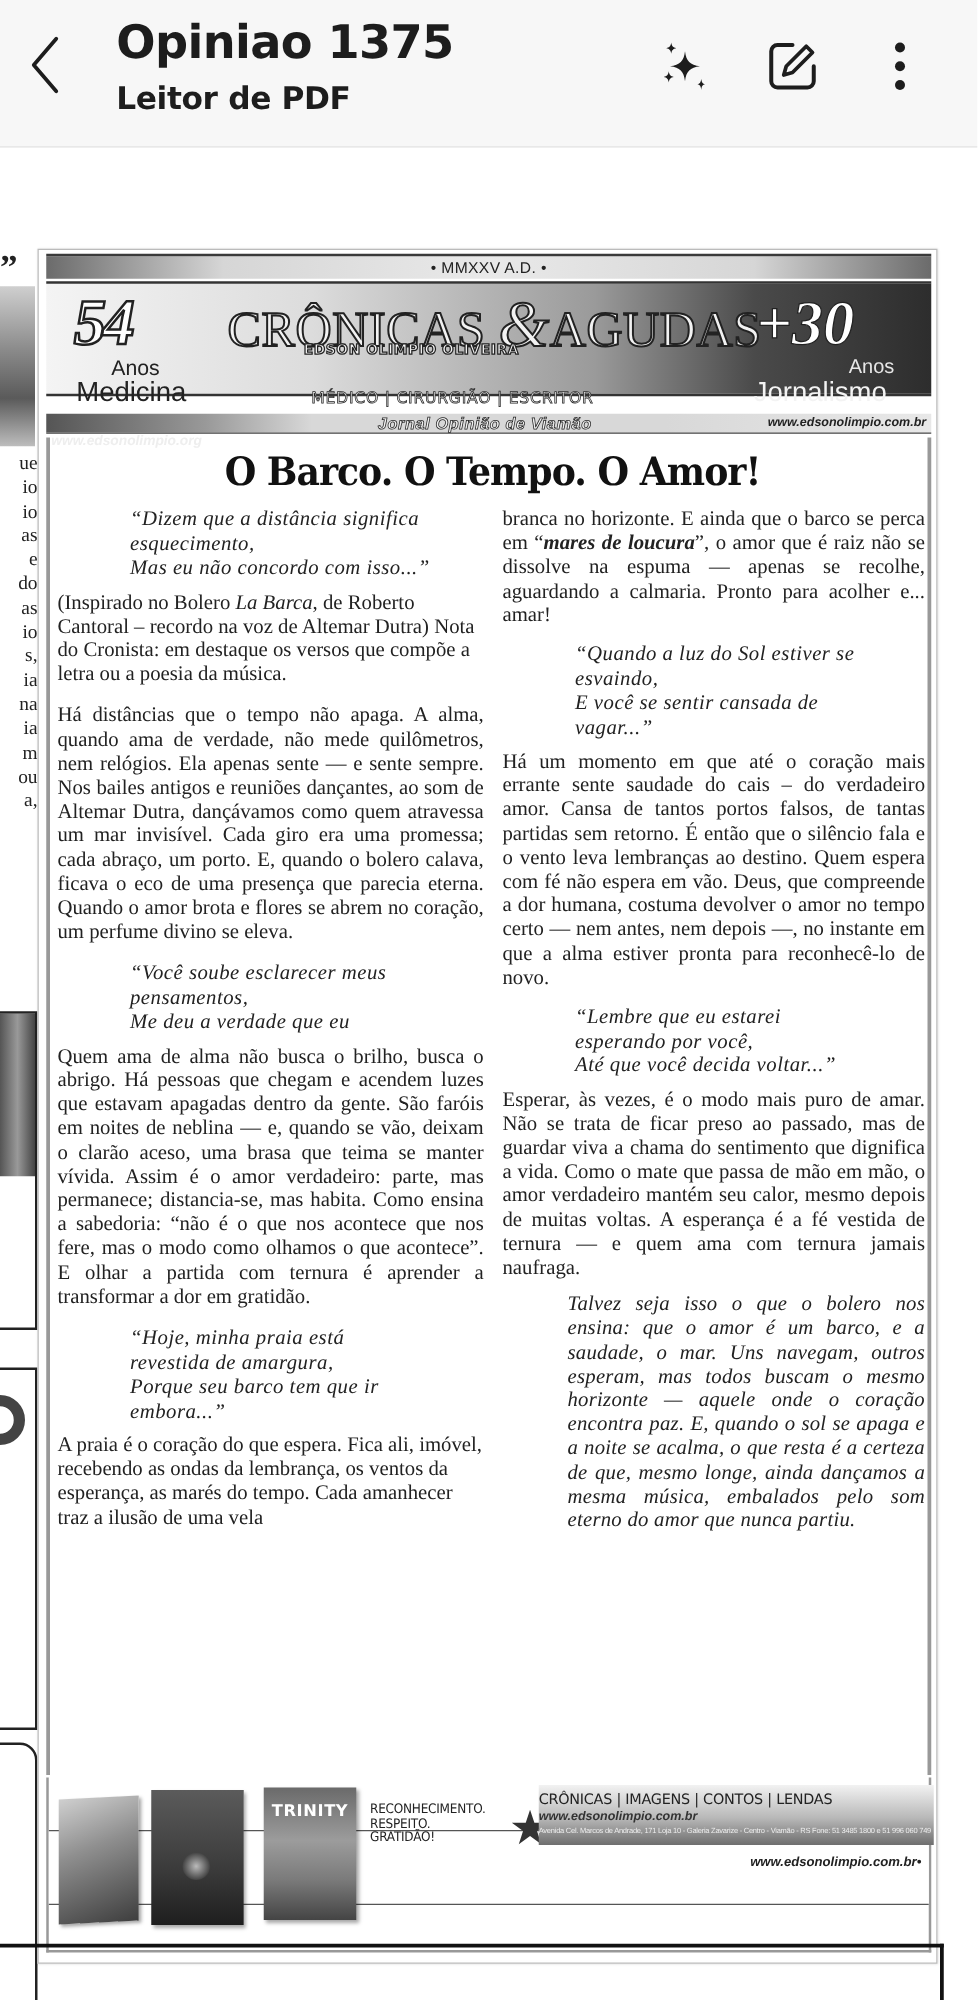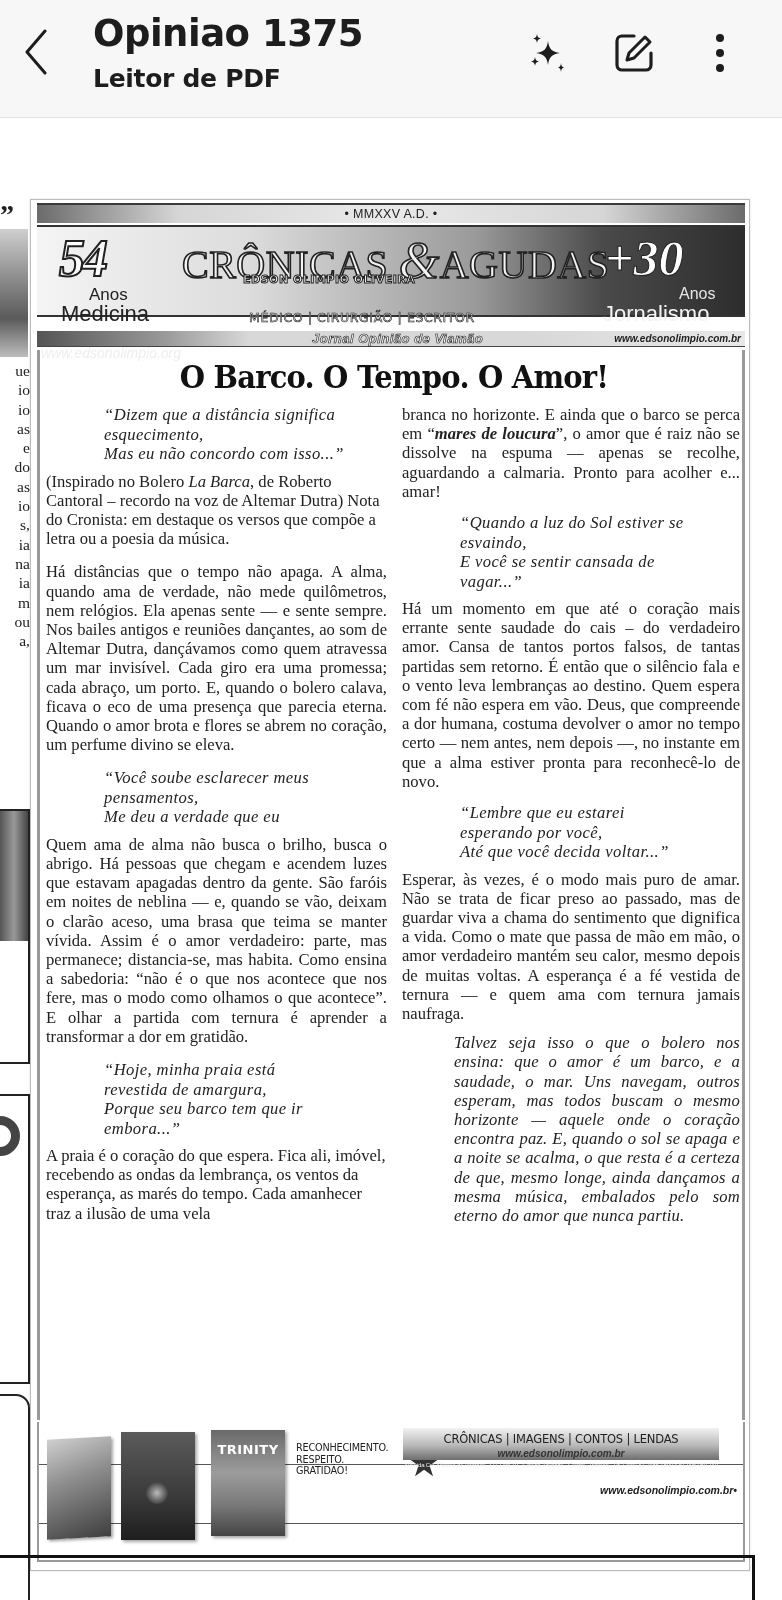--- a/index.html
+++ b/index.html
@@ -44,21 +44,21 @@
   .b-anos-l { position: absolute; left: 52px; top: 58px; font-size: 17px; color: #222; }
   .b-medicina { position: absolute; left: 24px; top: 74px; font-size: 22px; color: #222; }
   .b-cronicas { position: absolute; left: 145px; top: 4px; font-family: "Liberation Serif", serif; font-size: 40px; color: #f2f2f2; -webkit-text-stroke: 1.6px #222; letter-spacing: 0.5px; white-space: nowrap; }
   .b-amp { font-size: 52px; font-style: italic; }
   .b-name { position: absolute; left: 206px; top: 46px; font-family: "DejaVu Sans", sans-serif; font-weight: bold; font-size: 11px; color: #f4f4f4; -webkit-text-stroke: 1px #222; letter-spacing: 0.5px; }
   .b-prof { position: absolute; left: 212px; top: 83px; font-family: "DejaVu Sans", sans-serif; font-size: 12.5px; color: #efefef; -webkit-text-stroke: 0.6px #222; letter-spacing: 0.6px; }
   .b-30 { position: absolute; left: 568px; top: 2px; font-family: "Liberation Serif", serif; font-style: italic; font-weight: bold; font-size: 50px; color: #fff; -webkit-text-stroke: 1px #222; }
   .b-anos-r { position: absolute; left: 642px; top: 58px; font-size: 16px; color: #e6e6e6; }
   .b-jorn { position: absolute; left: 566px; top: 74px; font-size: 22px; color: #f3f3f3; }
   .banner-bot { position: absolute; left: 0; top: 128px; width: 708px; height: 16px; background: linear-gradient(90deg,#555 0%,#999 18%,#d8d8d8 30%,#d8d8d8 70%,#e8e8e8 100%); display: flex; align-items: center; justify-content: space-between; padding: 0 4px; border-bottom: 1px solid #444; }
-  .b-web-l { font-size: 14px; font-style: italic; color: #eee; font-weight: normal; margin-top: 28px; }
+  .b-web-l { font-size: 11px; font-style: italic; color: #eee; font-weight: bold; margin-top: 28px; }
   .b-jornal { font-size: 13px; font-style: italic; color: #efefef; -webkit-text-stroke: 0.6px #222; font-weight: bold; letter-spacing: 0.5px; }
   .b-web-r { font-size: 10px; font-style: italic; color: #222; font-weight: bold; }
 
   
   .article { position: absolute; left: 6px; top: 150px; width: 708px; height: 1070px; border-left: 3px solid #999; border-right: 3px solid #999; }
   .headline { position: absolute; left: 0; top: 10px; width: 708px; text-align: center; font-family: "DejaVu Serif", serif; font-weight: bold; font-size: 29px; color: #111; letter-spacing: -0.8px; transform: scaleY(1.08); }
   .col { position: absolute; top: 55px; font-family: "Liberation Serif", serif; font-size: 16.6px; line-height: 19.2px; color: #222; text-align: justify; }
   .col.left { left: 6px; width: 341px; }
   .col.right { left: 362px; width: 338px; }
   .verse { font-weight: normal; font-style: italic; padding-left: 58px; color: #222; text-align: left; margin-bottom: 8px; letter-spacing: 0.4px; }
@@ -72,21 +72,21 @@
   .ad { position: absolute; left: 6px; top: 1222px; width: 708px; height: 140px; border: 2px solid #999; border-top: 0; }
   .ad-strip { position: absolute; left: 0; top: 42px; width: 704px; height: 60px; border-top: 1px solid #555; border-bottom: 1px solid #555; background: #fff; }
   .book { position: absolute; box-shadow: 2px 2px 3px rgba(0,0,0,0.35); }
   .book1 { left: 8px; top: 16px; width: 64px; height: 100px; background: linear-gradient(160deg,#cfcfcf 0%,#8f8f8f 40%,#3e3e3e 100%); transform: skewY(-3deg); }
   .book2 { left: 82px; top: 10px; width: 74px; height: 108px; background: linear-gradient(180deg,#5b5b5b 0%,#3a3a3a 60%,#1e1e1e 100%); }
   .book2 .orb { position: absolute; left: 25px; top: 50px; width: 22px; height: 22px; border-radius: 50%; background: radial-gradient(circle,#bbb 0%,#444 70%); }
   .book3 { left: 172px; top: 8px; width: 74px; height: 106px; background: linear-gradient(180deg,#6a6a6a 0%,#9c9c9c 40%,#7a7a7a 70%,#444 100%); }
   .trinity { position: absolute; left: 0; top: 12px; width: 74px; text-align: center; font-family: "DejaVu Sans", sans-serif; font-weight: bold; font-size: 13px; color: #fff; letter-spacing: 0.5px; }
   .slogan { position: absolute; left: 257px; top: 20px; font-family: "DejaVu Sans", sans-serif; font-size: 10.5px; line-height: 11.5px; color: #222; letter-spacing: -0.2px; transform: scaleX(0.92); transform-origin: left; }
   .star { position: absolute; left: 368px; top: 22px; font-size: 38px; color: #333; line-height: 38px; }
-  .ad-panel { position: absolute; left: 364px; top: 6px; width: 316px; height: 32px; background: linear-gradient(180deg,#f2f2f2 0%,#b8b8b8 55%,#6e6e6e 100%); text-align: center; }
+  .ad-panel { position: absolute; left: 392px; top: 6px; width: 316px; height: 48px; background: linear-gradient(180deg,#f2f2f2 0%,#b8b8b8 55%,#6e6e6e 100%); }
   .ad-cats { font-family: "DejaVu Sans", sans-serif; font-size: 11.5px; color: #222; margin-top: 4px; letter-spacing: -0.2px; }
   .ad-url { font-size: 10px; font-style: italic; font-weight: bold; color: #333; margin-top: 2px; }
   .ad-addr { font-size: 6px; color: #eee; margin-top: 3px; white-space: nowrap; overflow: hidden; letter-spacing: -0.2px; }
   .ad-web { position: absolute; right: 6px; top: 62px; font-size: 10.5px; font-style: italic; font-weight: bold; color: #222; }
 </style>
 </head>
 <body>
 
 <div class="appbar">
   <div class="back-btn">

